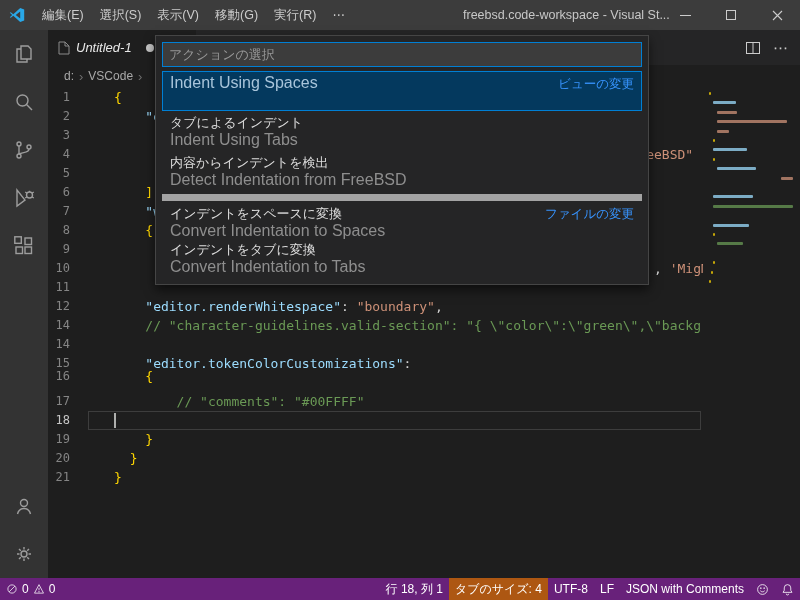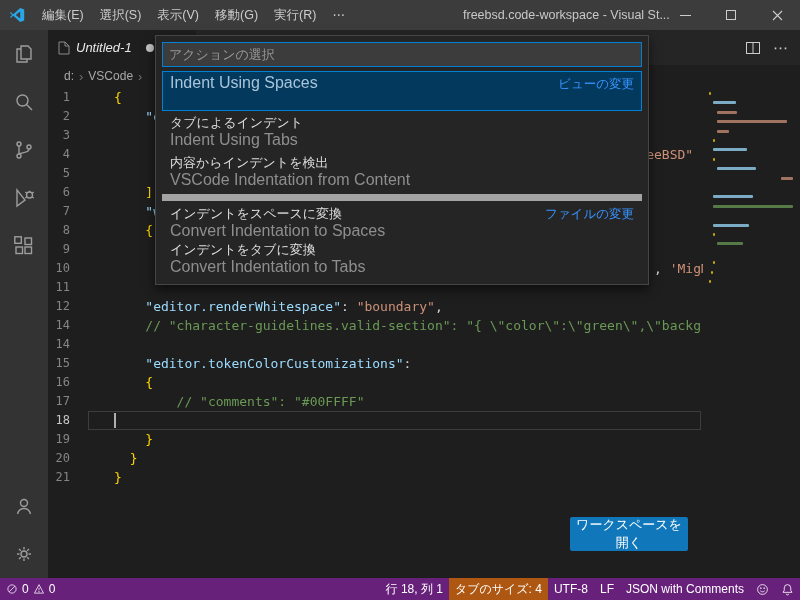--- a/index.html
+++ b/index.html
@@ -249,21 +249,21 @@
           <span class="code"><span class="s-com">    // "character-guidelines.valid-section": "{ \"color\":\"green\",\"background\":\"#002200\" }",</span></span>
         </div>
         <div class="line" style="top: 248px;">
           <span class="num">14</span>
           <span class="code"></span>
         </div>
         <div class="line" style="top: 267px;">
           <span class="num">15</span>
           <span class="code"><span class="s-pun">    </span><span class="s-key">"editor.tokenColorCustomizations"</span><span class="s-pun">:</span></span>
         </div>
-        <div class="line" style="top: 286px;">
+        <div class="line" style="top: 280px;">
           <span class="num">16</span>
           <span class="code"><span class="s-pun">    </span><span class="s-brace">{</span></span>
         </div>
         <div class="line" style="top: 305px;">
           <span class="num">17</span>
           <span class="code"><span class="s-com">        // "comments": "#00FFFF"</span></span>
         </div>
         <div class="line" style="top: 324px;">
           <span class="num active">18</span>
           <span class="code"></span>
@@ -299,36 +299,35 @@
           <div class="mbar m-key" style="left: 10.2px; top: 136.6px; width: 35.7px;"></div>
           <div class="mbar m-brace" style="left: 10.2px; top: 146px; width: 2px;"></div>
           <div class="mbar m-com" style="left: 14.4px; top: 155.4px; width: 25.2px;"></div>
           <div class="mbar m-brace" style="left: 10.2px; top: 174.2px; width: 2px;"></div>
           <div class="mbar m-brace" style="left: 8.1px; top: 183.6px; width: 2px;"></div>
           <div class="mbar m-brace" style="left: 6px; top: 193px; width: 2px;"></div>
         </div>
       </div>
   </div>
 
-  <button class="ws-btn">ワークスペースを開く</button>
 
   <div class="quickpick">
     <input class="qp-input" value="" placeholder="アクションの選択" style="">
     <div class="qp-list">
         <div class="qp-item selected">
           <div class="qp-detail">Indent Using Spaces</div>
           <div class="qp-group">ビューの変更</div>
         </div>
         <div class="qp-item">
           <div class="qp-label">タブによるインデント</div>
           <div class="qp-detail">Indent Using Tabs</div>
         </div>
         <div class="qp-item">
           <div class="qp-label">内容からインデントを検出</div>
-          <div class="qp-detail">VSCode Indentation from Content</div>
+          <div class="qp-detail">Detect Indentation from FreeBSD</div>
         </div>
         <div class="qp-item sep">
           <div class="qp-label">インデントをスペースに変換</div>
           <div class="qp-detail">Convert Indentation to Spaces</div>
           <div class="qp-group">ファイルの変更</div>
         </div>
         <div class="qp-item">
           <div class="qp-label">インデントをタブに変換</div>
           <div class="qp-detail">Convert Indentation to Tabs</div>
         </div>

